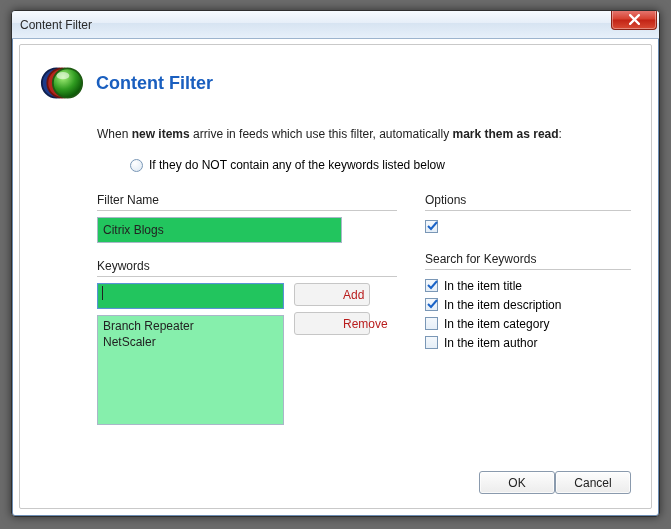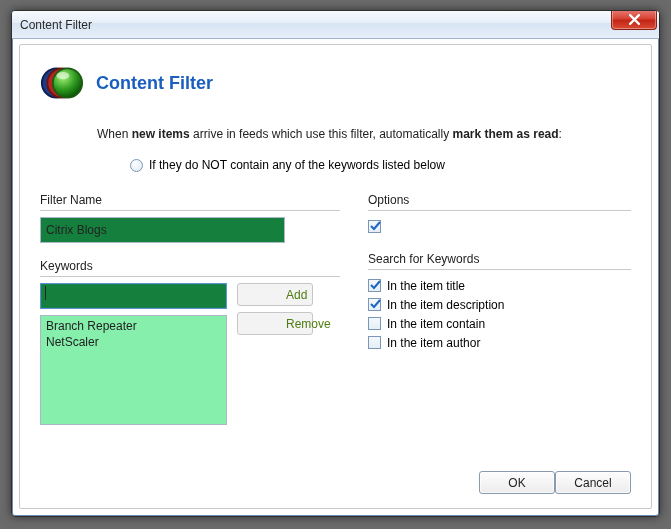--- a/index.html
+++ b/index.html
@@ -102,37 +102,38 @@
     content: "";
     position: absolute;
     left: 3px; top: 3px;
     width: 5px; height: 5px;
     border-radius: 50%;
     background: radial-gradient(circle at 30% 30%, #7fc44a, #2a7a0f);
   }
   .columns {
     display: flex;
     gap: 28px;
+    margin-left: 57px;
   }
   .col-left { width: 300px; }
   .col-right { flex: 1; }
   .section-label {
     color: #222;
     margin-bottom: 3px;
   }
   .section-rule {
     border: none;
     border-top: 1px solid #c9c9c9;
     margin: 0 0 6px 0;
   }
   .text-input {
     width: 245px;
     height: 22px;
     border: 1px solid #a9b7c8;
-    background: #15803d;
+    background: #22c55e;
     padding: 12px 5px;
     font: inherit;
     color: #222;
     outline: none;
   }
   .text-input.active {
     border-color: #5a93d6;
     box-shadow: inset 0 0 1px #5a93d6;
   }
   .keywords-block { margin-top: 16px; }
@@ -156,21 +157,21 @@
     border-radius: 3px;
     font: inherit;
     color: #222;
     cursor: default;
     padding: 0 8px;
     box-shadow: inset 0 0 0 1px rgba(255,255,255,0.7);
   }
   .btn.disabled {
     border-color: #c6c6c6;
     background: #f3f3f3;
-    color: #4d7c0f;
+    color: #b91c1c;
     box-shadow: none;
     padding-left: 48px;
   }
   .check-row {
     display: flex;
     align-items: center;
     gap: 6px;
     height: 19px;
   }
   .checkbox {
@@ -302,21 +303,21 @@
         <div class="check-row">
           <span class="checkbox checked">
             <svg viewBox="0 0 12 12">
                 <path d="M2 6 L5 9 L11 2" stroke="#1b64c8" stroke-width="2" fill="none"></path>
               </svg>
           </span>
           <span>In the item description</span>
         </div>
         <div class="check-row">
           <span class="checkbox"></span>
-          <span>In the item contain</span>
+          <span>In the item category</span>
         </div>
         <div class="check-row">
           <span class="checkbox"></span>
           <span>In the item author</span>
         </div>
       </div>
     </div>
 
     <div class="footer">
       <button class="btn">OK</button>

